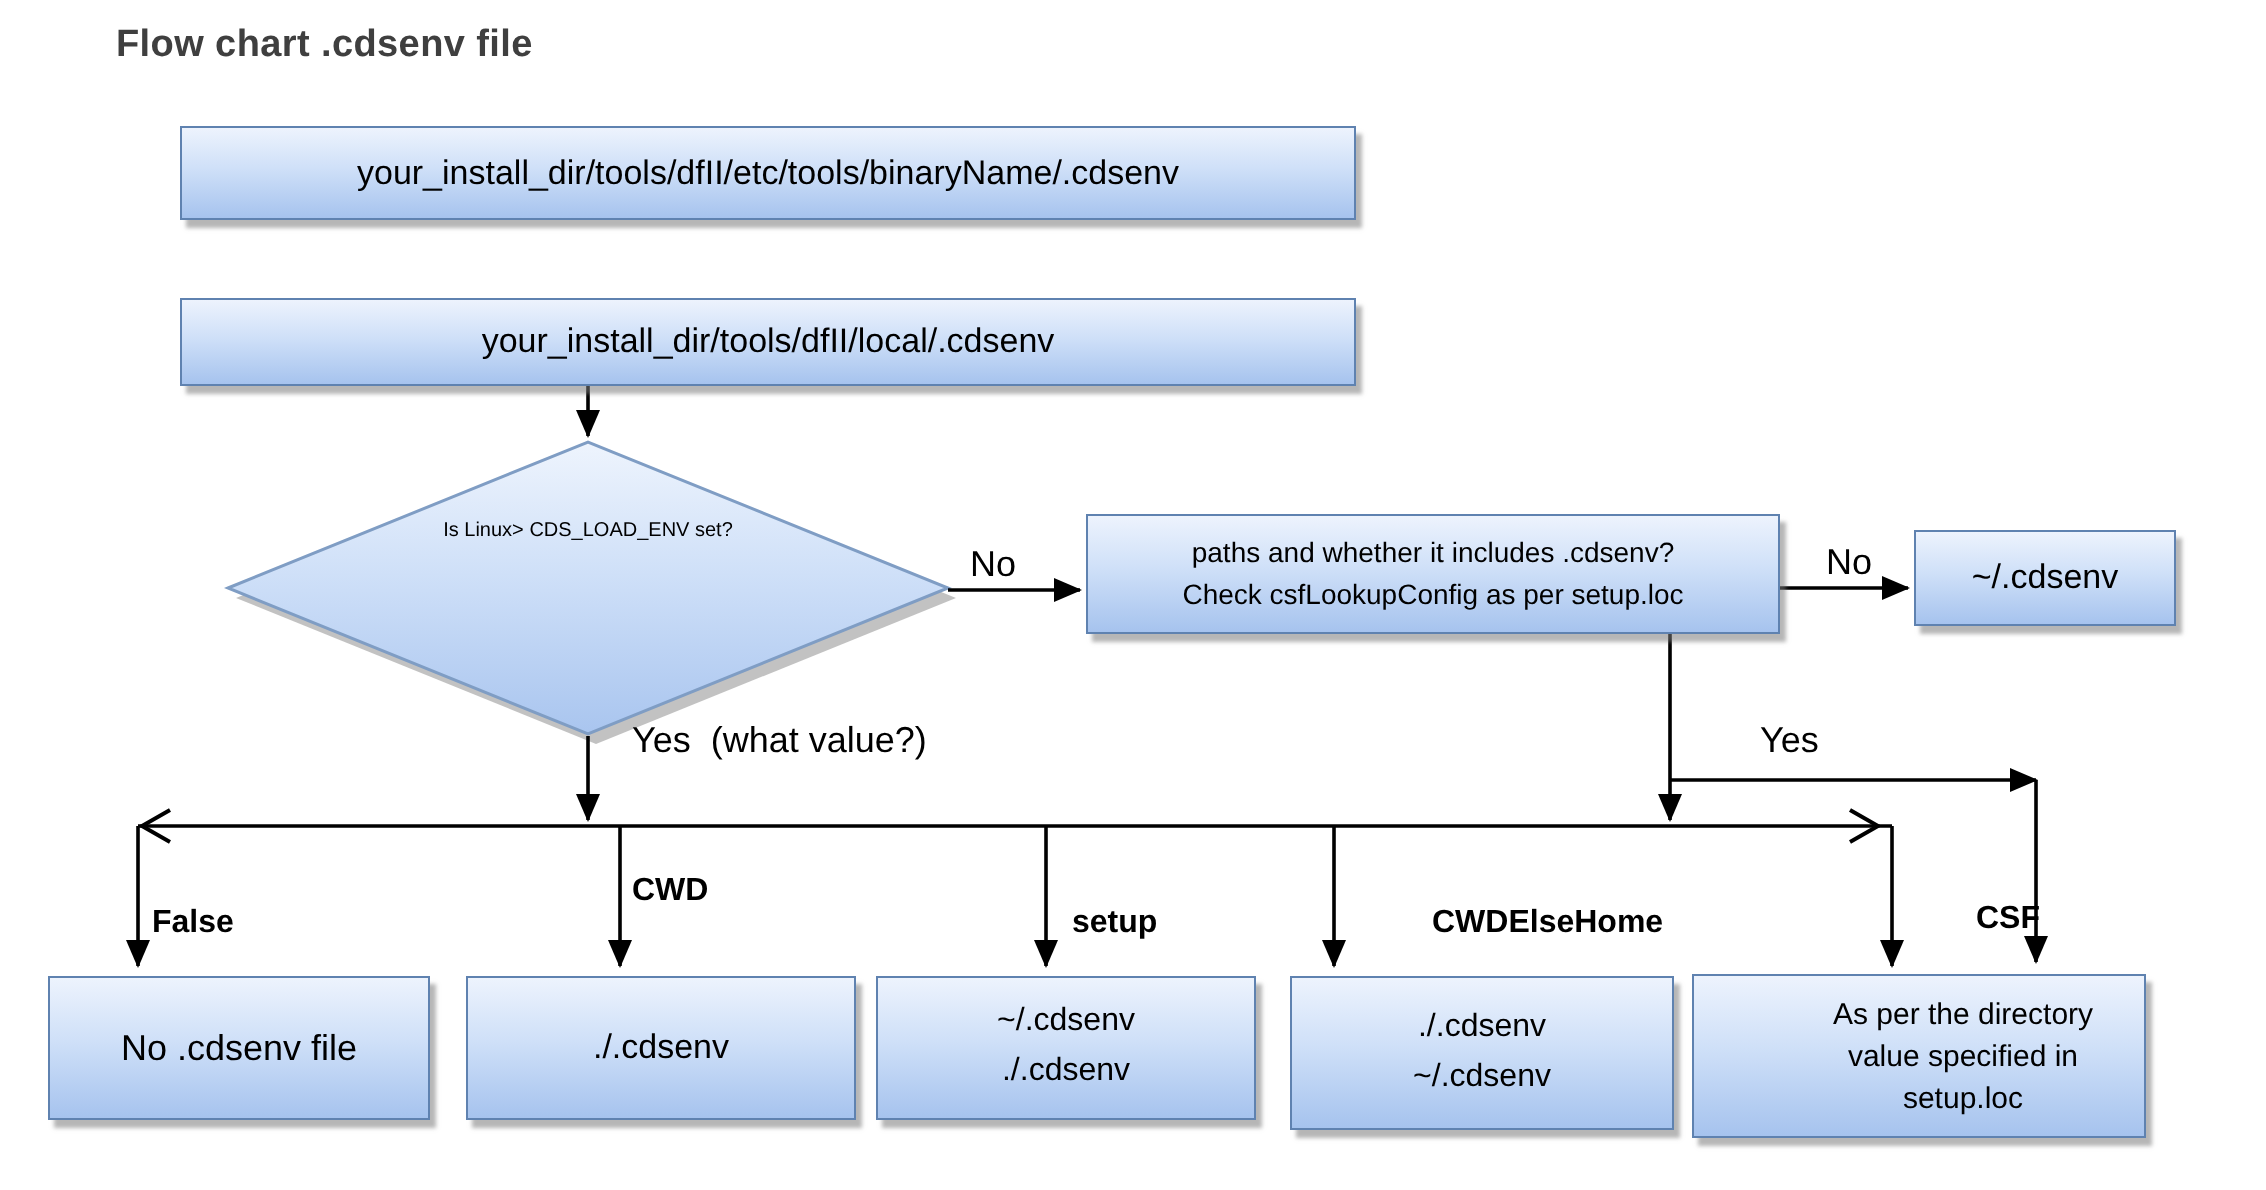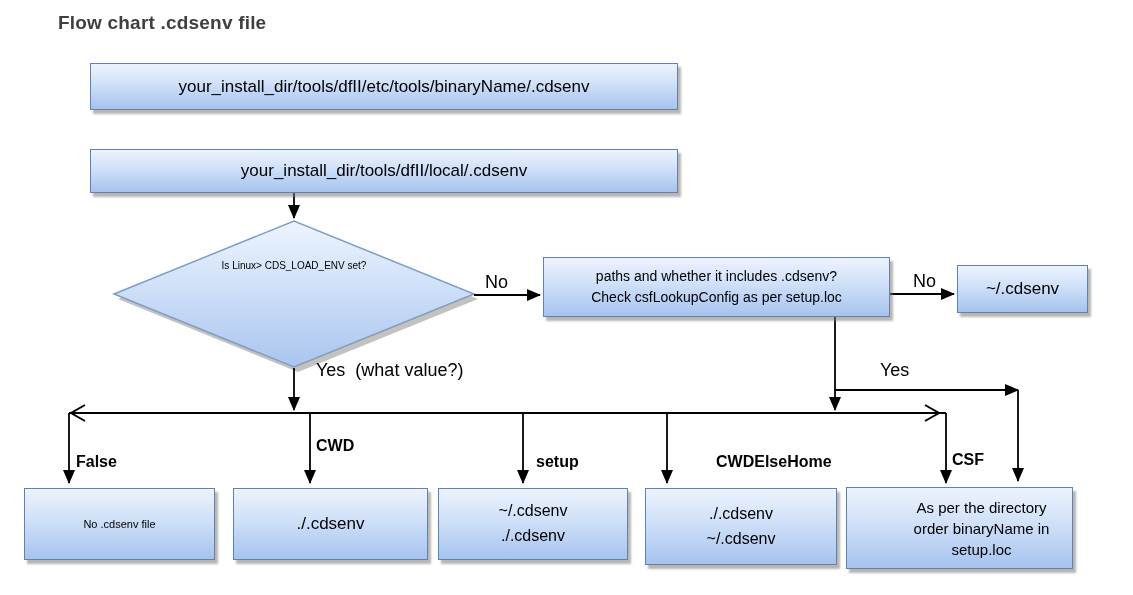--- a/index.html
+++ b/index.html
@@ -127,47 +127,47 @@
 
   <div class="node" style="left:543px; top:257px; width:347px; height:60px; font-size:14px; line-height:1.5; border-width:1.5px;">
     <span class="nline">paths and whether it includes .cdsenv?</span>
     <span class="nline">Check csfLookupConfig as per setup.loc</span>
   </div>
 
   <div class="node" style="left:957px; top:265px; width:131px; height:48px; font-size:17px;">
     <span class="nline">~/.cdsenv</span>
   </div>
 
-  <div class="node" style="left:24px; top:488px; width:191px; height:72px; font-size:11px;">
+  <div class="node" style="left:24px; top:488px; width:191px; height:72px; font-size:18px;">
     <span class="nline">No .cdsenv file</span>
   </div>
 
   <div class="node" style="left:233px; top:488px; width:195px; height:72px; font-size:17px;">
     <span class="nline">./.cdsenv</span>
   </div>
 
   <div class="node" style="left:438px; top:488px; width:190px; height:72px; font-size:16px; line-height:1.55;">
     <span class="nline">~/.cdsenv</span>
     <span class="nline">./.cdsenv</span>
   </div>
 
   <div class="node" style="left:645px; top:488px; width:192px; height:77px; font-size:16px; line-height:1.55;">
     <span class="nline">./.cdsenv</span>
     <span class="nline">~/.cdsenv</span>
   </div>
 
   <div class="node" style="left:846px; top:487px; width:227px; height:82px; font-size:15px; line-height:1.4;padding-left:44px;">
     <span class="nline">As per the directory</span>
-    <span class="nline">order binaryName in</span>
+    <span class="nline">value specified in</span>
     <span class="nline">setup.loc</span>
   </div>
 
   <span class="edge-label" style="left:485px; top:272px;">No</span>
   <span class="edge-label" style="left:913px; top:271px;">No</span>
   <span class="edge-label yes-label" style="left:316px; top:360px;">Yes  (what value?)</span>
   <span class="edge-label yes-label" style="left:880px; top:360px;">Yes</span>
   <span class="edge-label branch-label" style="left:76px; top:453px;">False</span>
   <span class="edge-label branch-label" style="left:316px; top:437px;">CWD</span>
   <span class="edge-label branch-label" style="left:536px; top:453px;">setup</span>
   <span class="edge-label branch-label" style="left:716px; top:453px;">CWDElseHome</span>
-  <span class="edge-label branch-label" style="left:952px; top:451px;">CSF</span>
+  <span class="edge-label branch-label" style="left:988px; top:451px;">CSF</span>
 
 </div>
 
 </body></html>

